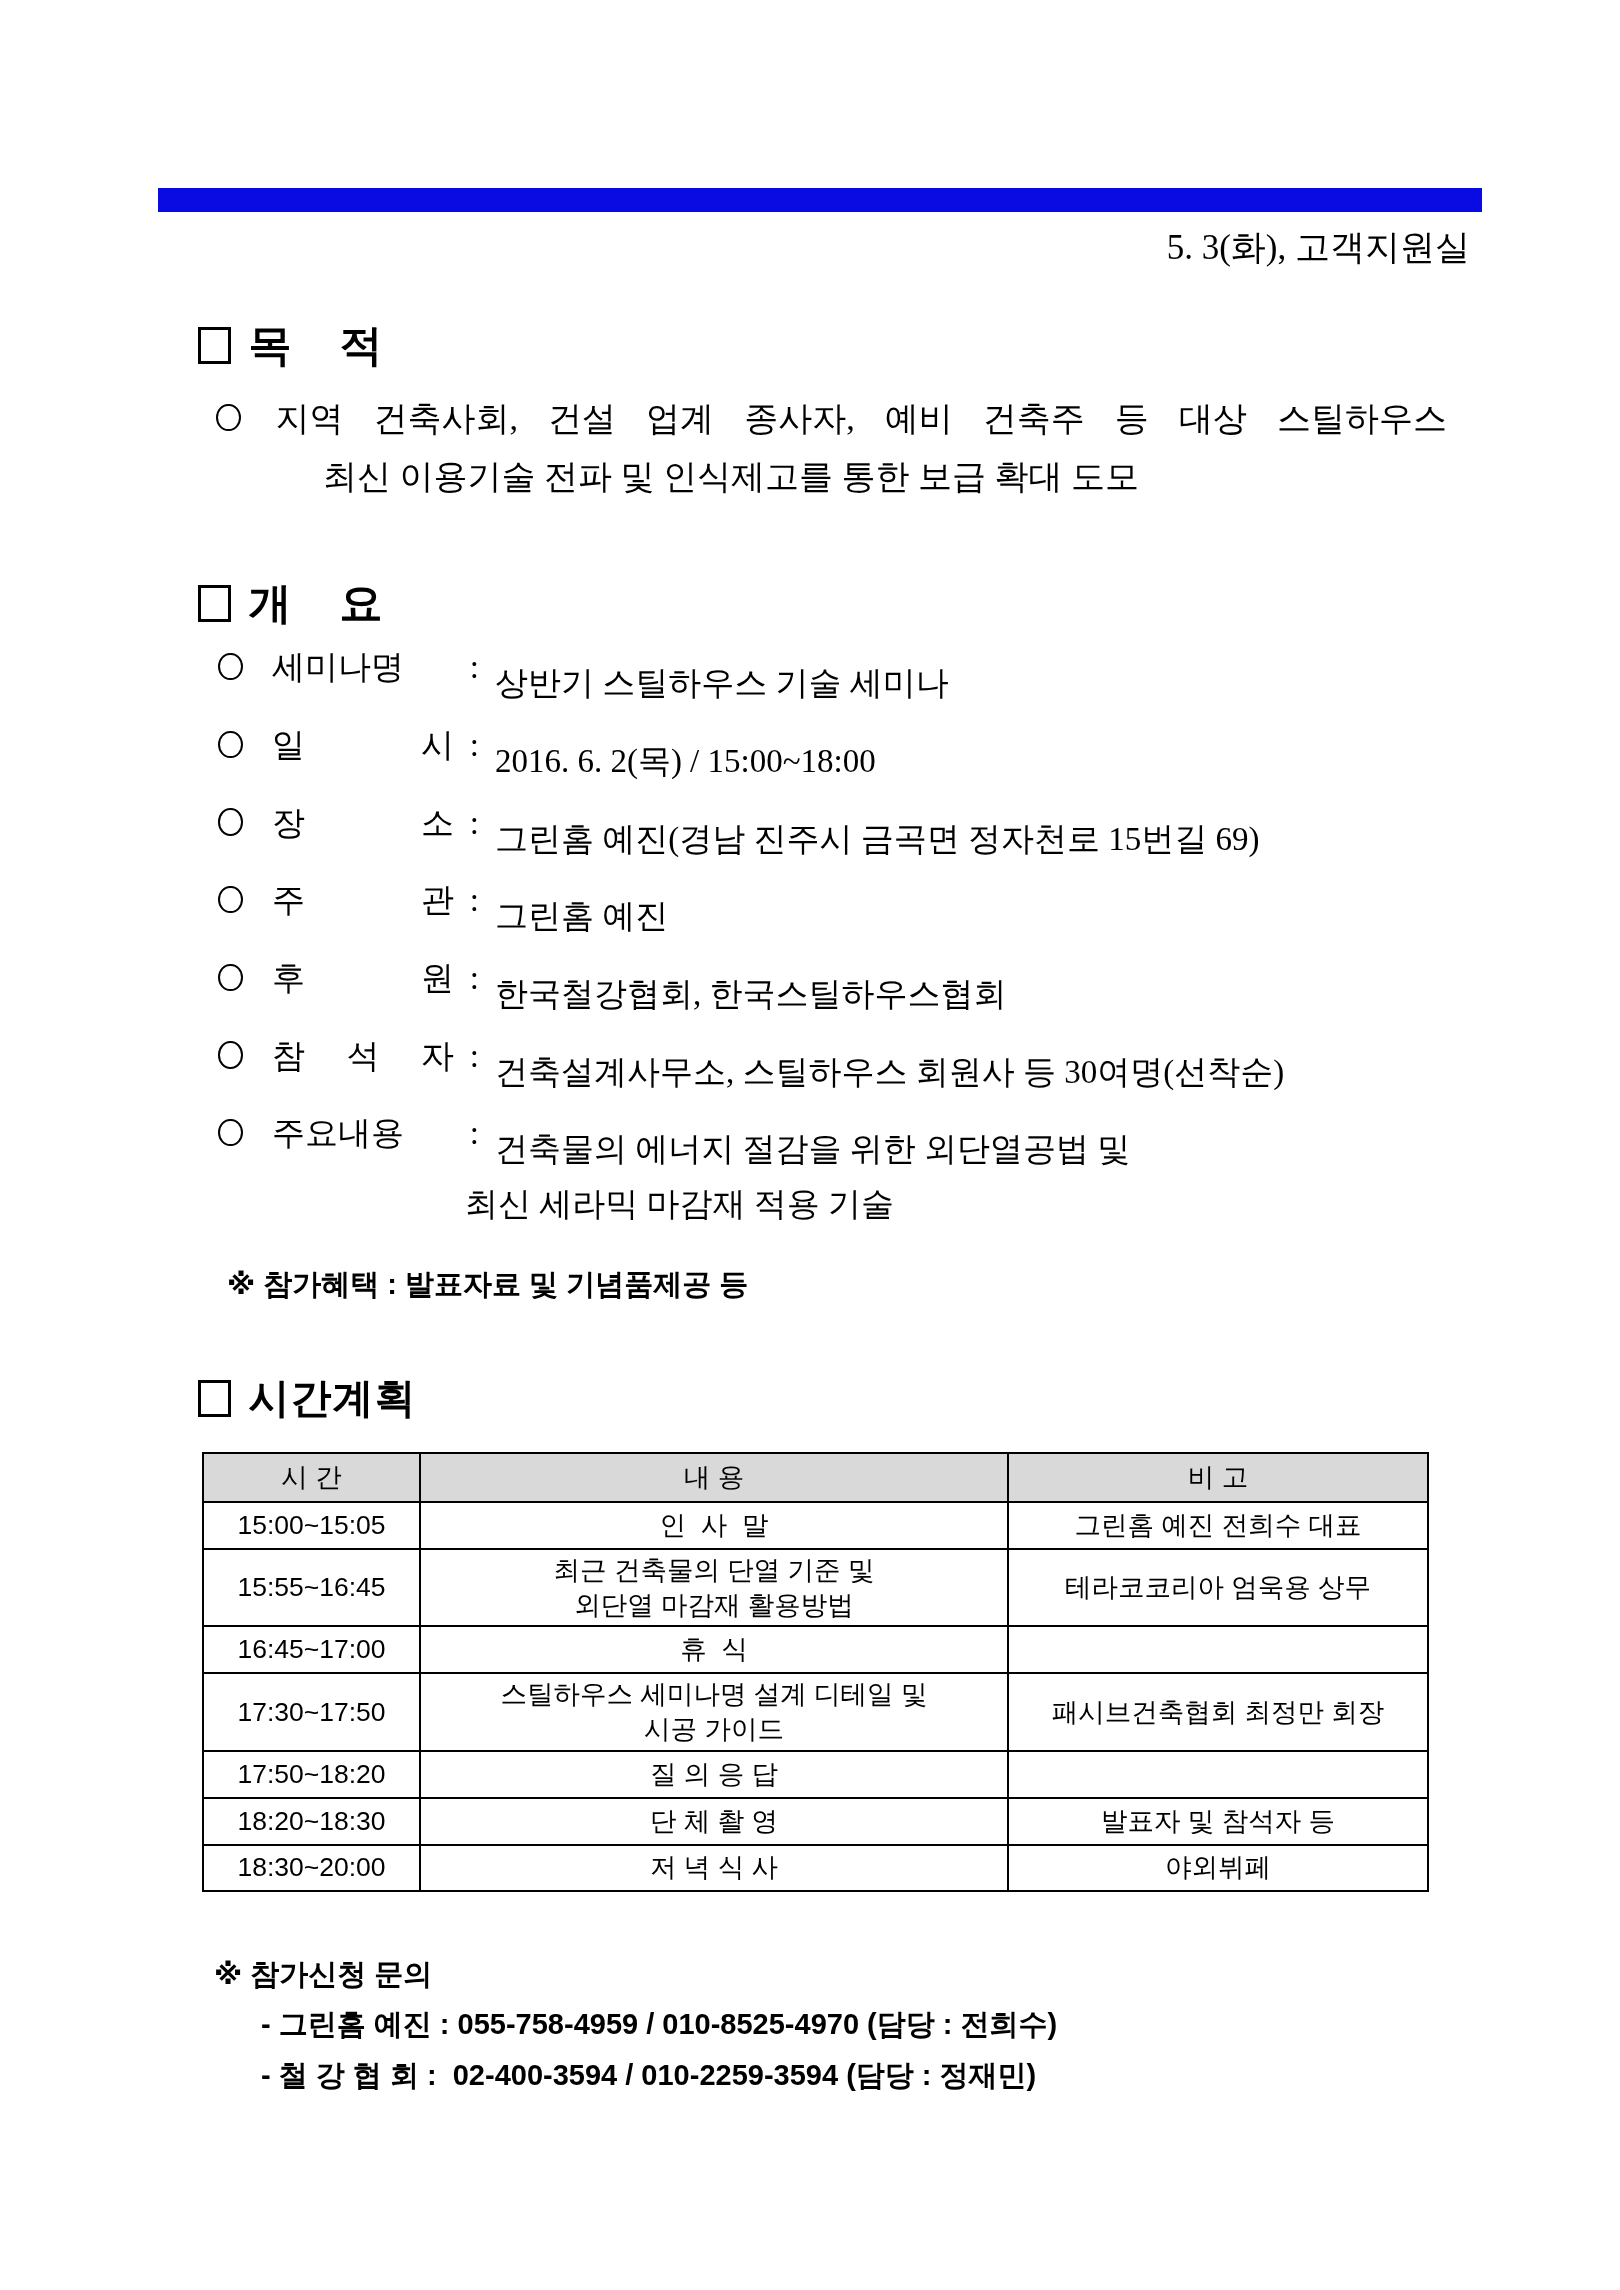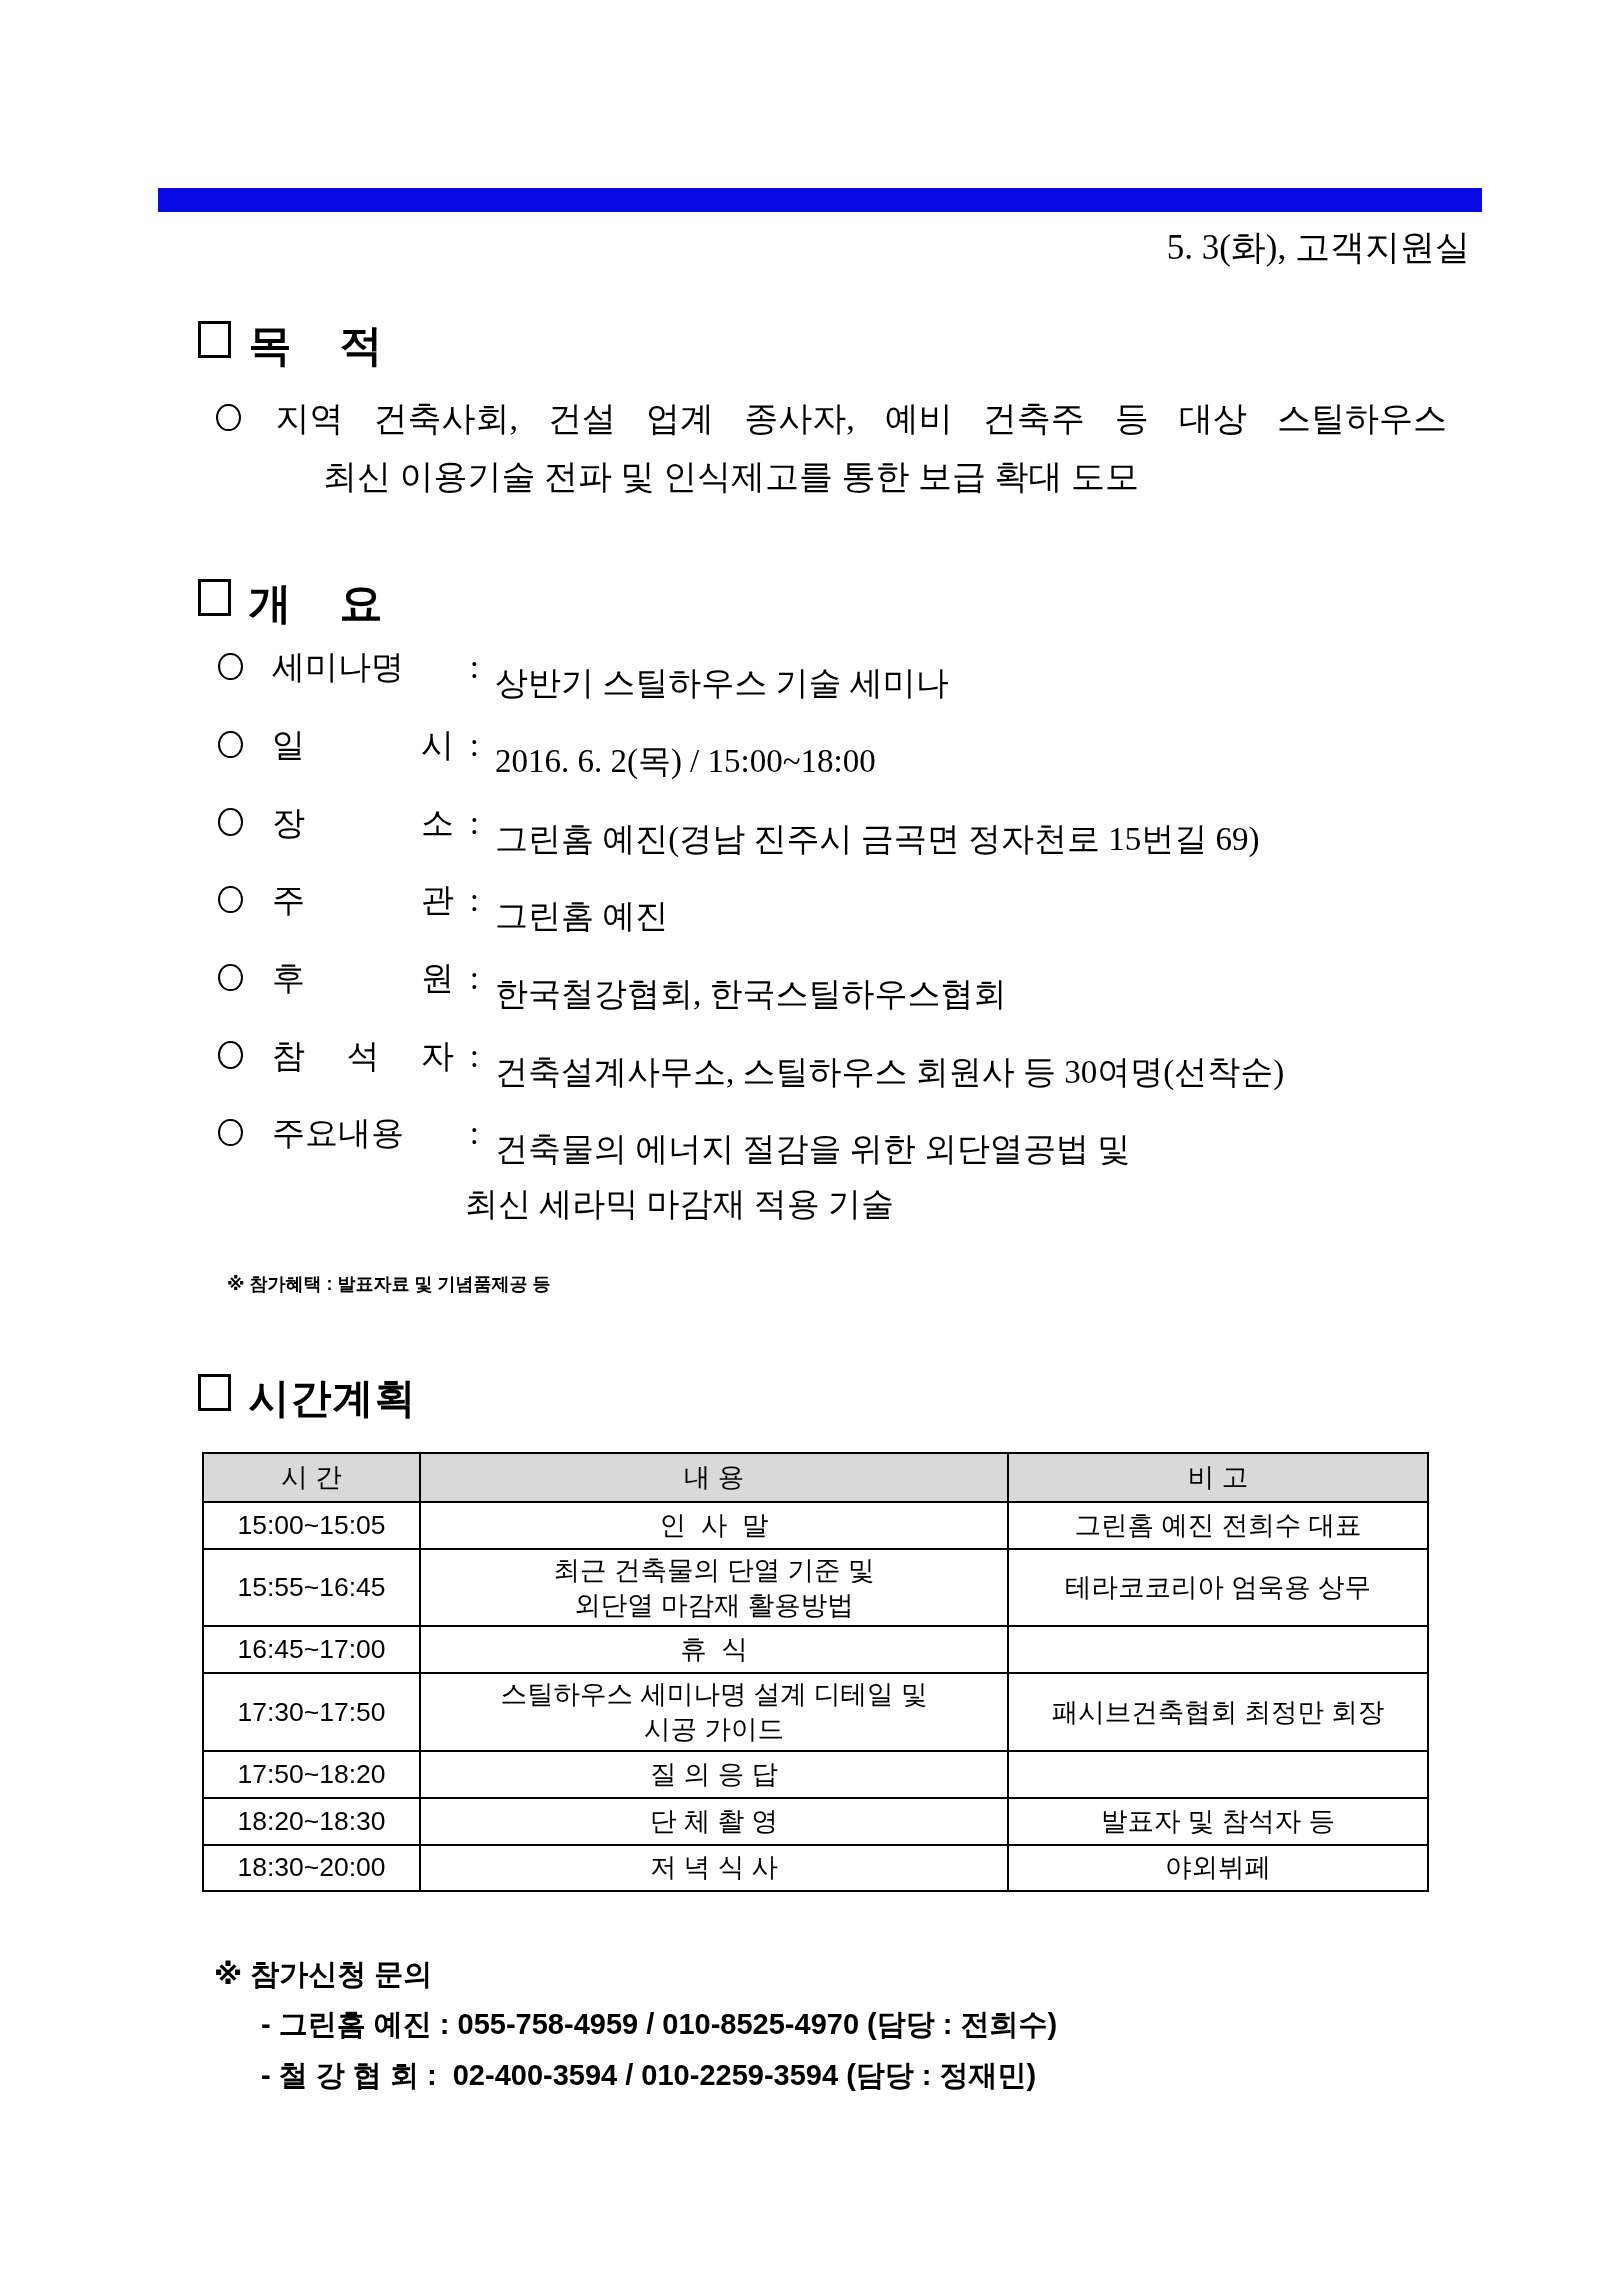--- a/index.html
+++ b/index.html
@@ -36,21 +36,21 @@
   .date-line {
     margin: 13.7px 150px 0 0;
     text-align: right;
     font-size: 35px;
     line-height: 45px;
     white-space: pre;
   }
 
   
   .section-heading {
-    display: flex; align-items: flex-start;
+    display: flex; align-items: center;
     margin: 0 0 0 198px;
     font-weight: 700;
     font-size: 43px;
     line-height: 49px;
   }
   .sq-bullet {
     flex: none;
     width: 33px; height: 37px;
     border: 3.9px solid #000;
     box-sizing: border-box;
@@ -112,21 +112,21 @@
     font-size: 33px;
     line-height: 45px;
     white-space: pre;
   }
 
   
   .note-line {
     margin: 39px 0 16px 227px;
     font-family: "Liberation Sans", "DejaVu Sans", sans-serif;
     font-weight: 700;
-    font-size: 18px;
+    font-size: 29px;
     line-height: 37px;
     white-space: pre;
   }
 
   
   .schedule-table {
     margin: 29px 0 0 202px;
     width: 1224px;
     border-collapse: collapse;
     table-layout: fixed;

